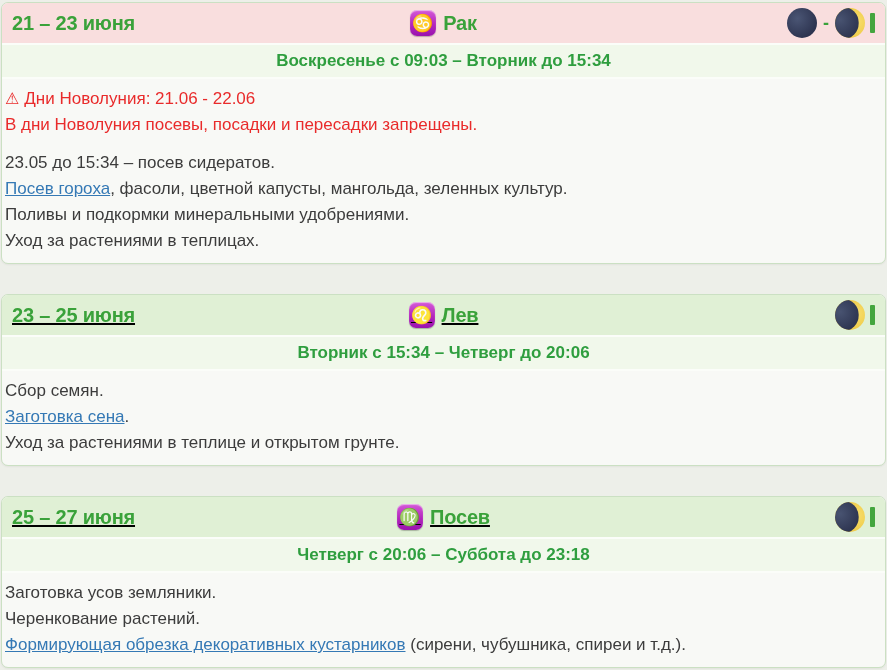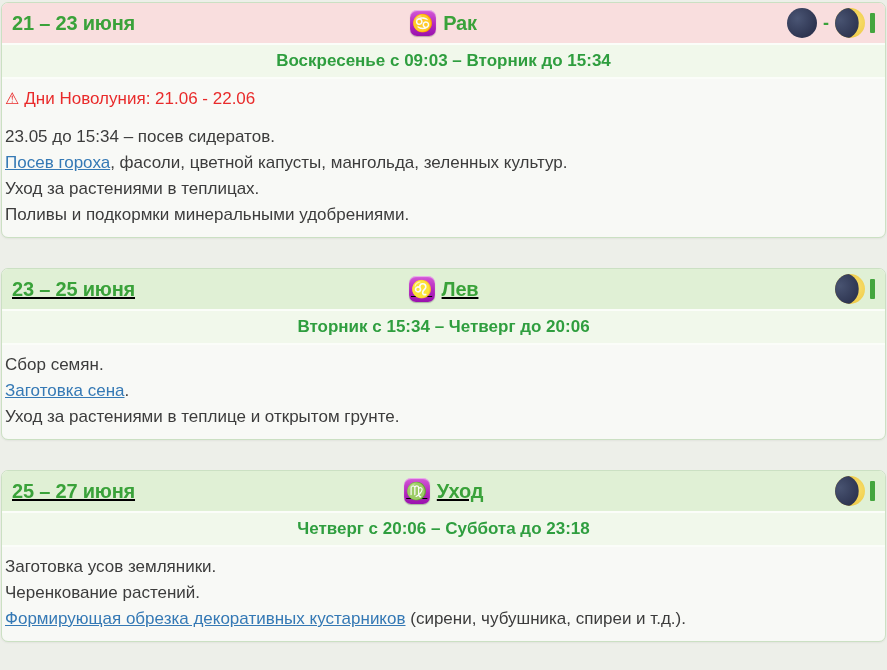--- a/index.html
+++ b/index.html
@@ -74,25 +74,26 @@
           <span class="moon-dash">-</span>
           <span class="moon waxing-crescent"></span>
           <span class="phase-bar"></span>
         </div>
     </div>
     <div class="card-subheader">
       <span class="period-text">Воскресенье с 09:03 – Вторник до 15:34</span>
     </div>
     <div class="card-body">
         <div class="line red"><span class="warn-icon">⚠</span><span>Дни Новолуния: 21.06 - 22.06</span></div>
+        <div class="line red"><span>В дни Новолуния посевы, посадки и пересадки запрещены.</span></div>
         <div class="line blank"></div>
         <div class="line"><span>23.05 до 15:34 – посев сидератов.</span></div>
         <div class="line"><a>Посев гороха</a><span>, фасоли, цветной капусты, мангольда, зеленных культур.</span></div>
+        <div class="line"><span>Поливы и подкормки минеральными удобрениями.</span></div>
         <div class="line"><span>Уход за растениями в теплицах.</span></div>
-        <div class="line"><span>Поливы и подкормки минеральными удобрениями.</span></div>
       </div>
   </div>
 
   <div class="card">
     <div class="card-header green">
       <div class="header-left">
         <span class="date-range">23 – 25 июня</span>
       </div>
       <div class="header-center">
         <span class="zodiac-icon">♌</span>
@@ -113,21 +114,21 @@
       </div>
   </div>
 
   <div class="card">
     <div class="card-header green">
       <div class="header-left">
         <span class="date-range">25 – 27 июня</span>
       </div>
       <div class="header-center">
         <span class="zodiac-icon">♍</span>
-        <span class="zodiac-name">Уход</span>
+        <span class="zodiac-name">Посев</span>
       </div>
       <div class="header-right">
           <span class="moon waxing-crescent"></span>
           <span class="phase-bar"></span>
         </div>
     </div>
     <div class="card-subheader">
       <span class="period-text">Четверг с 20:06 – Суббота до 23:18</span>
     </div>
     <div class="card-body">

